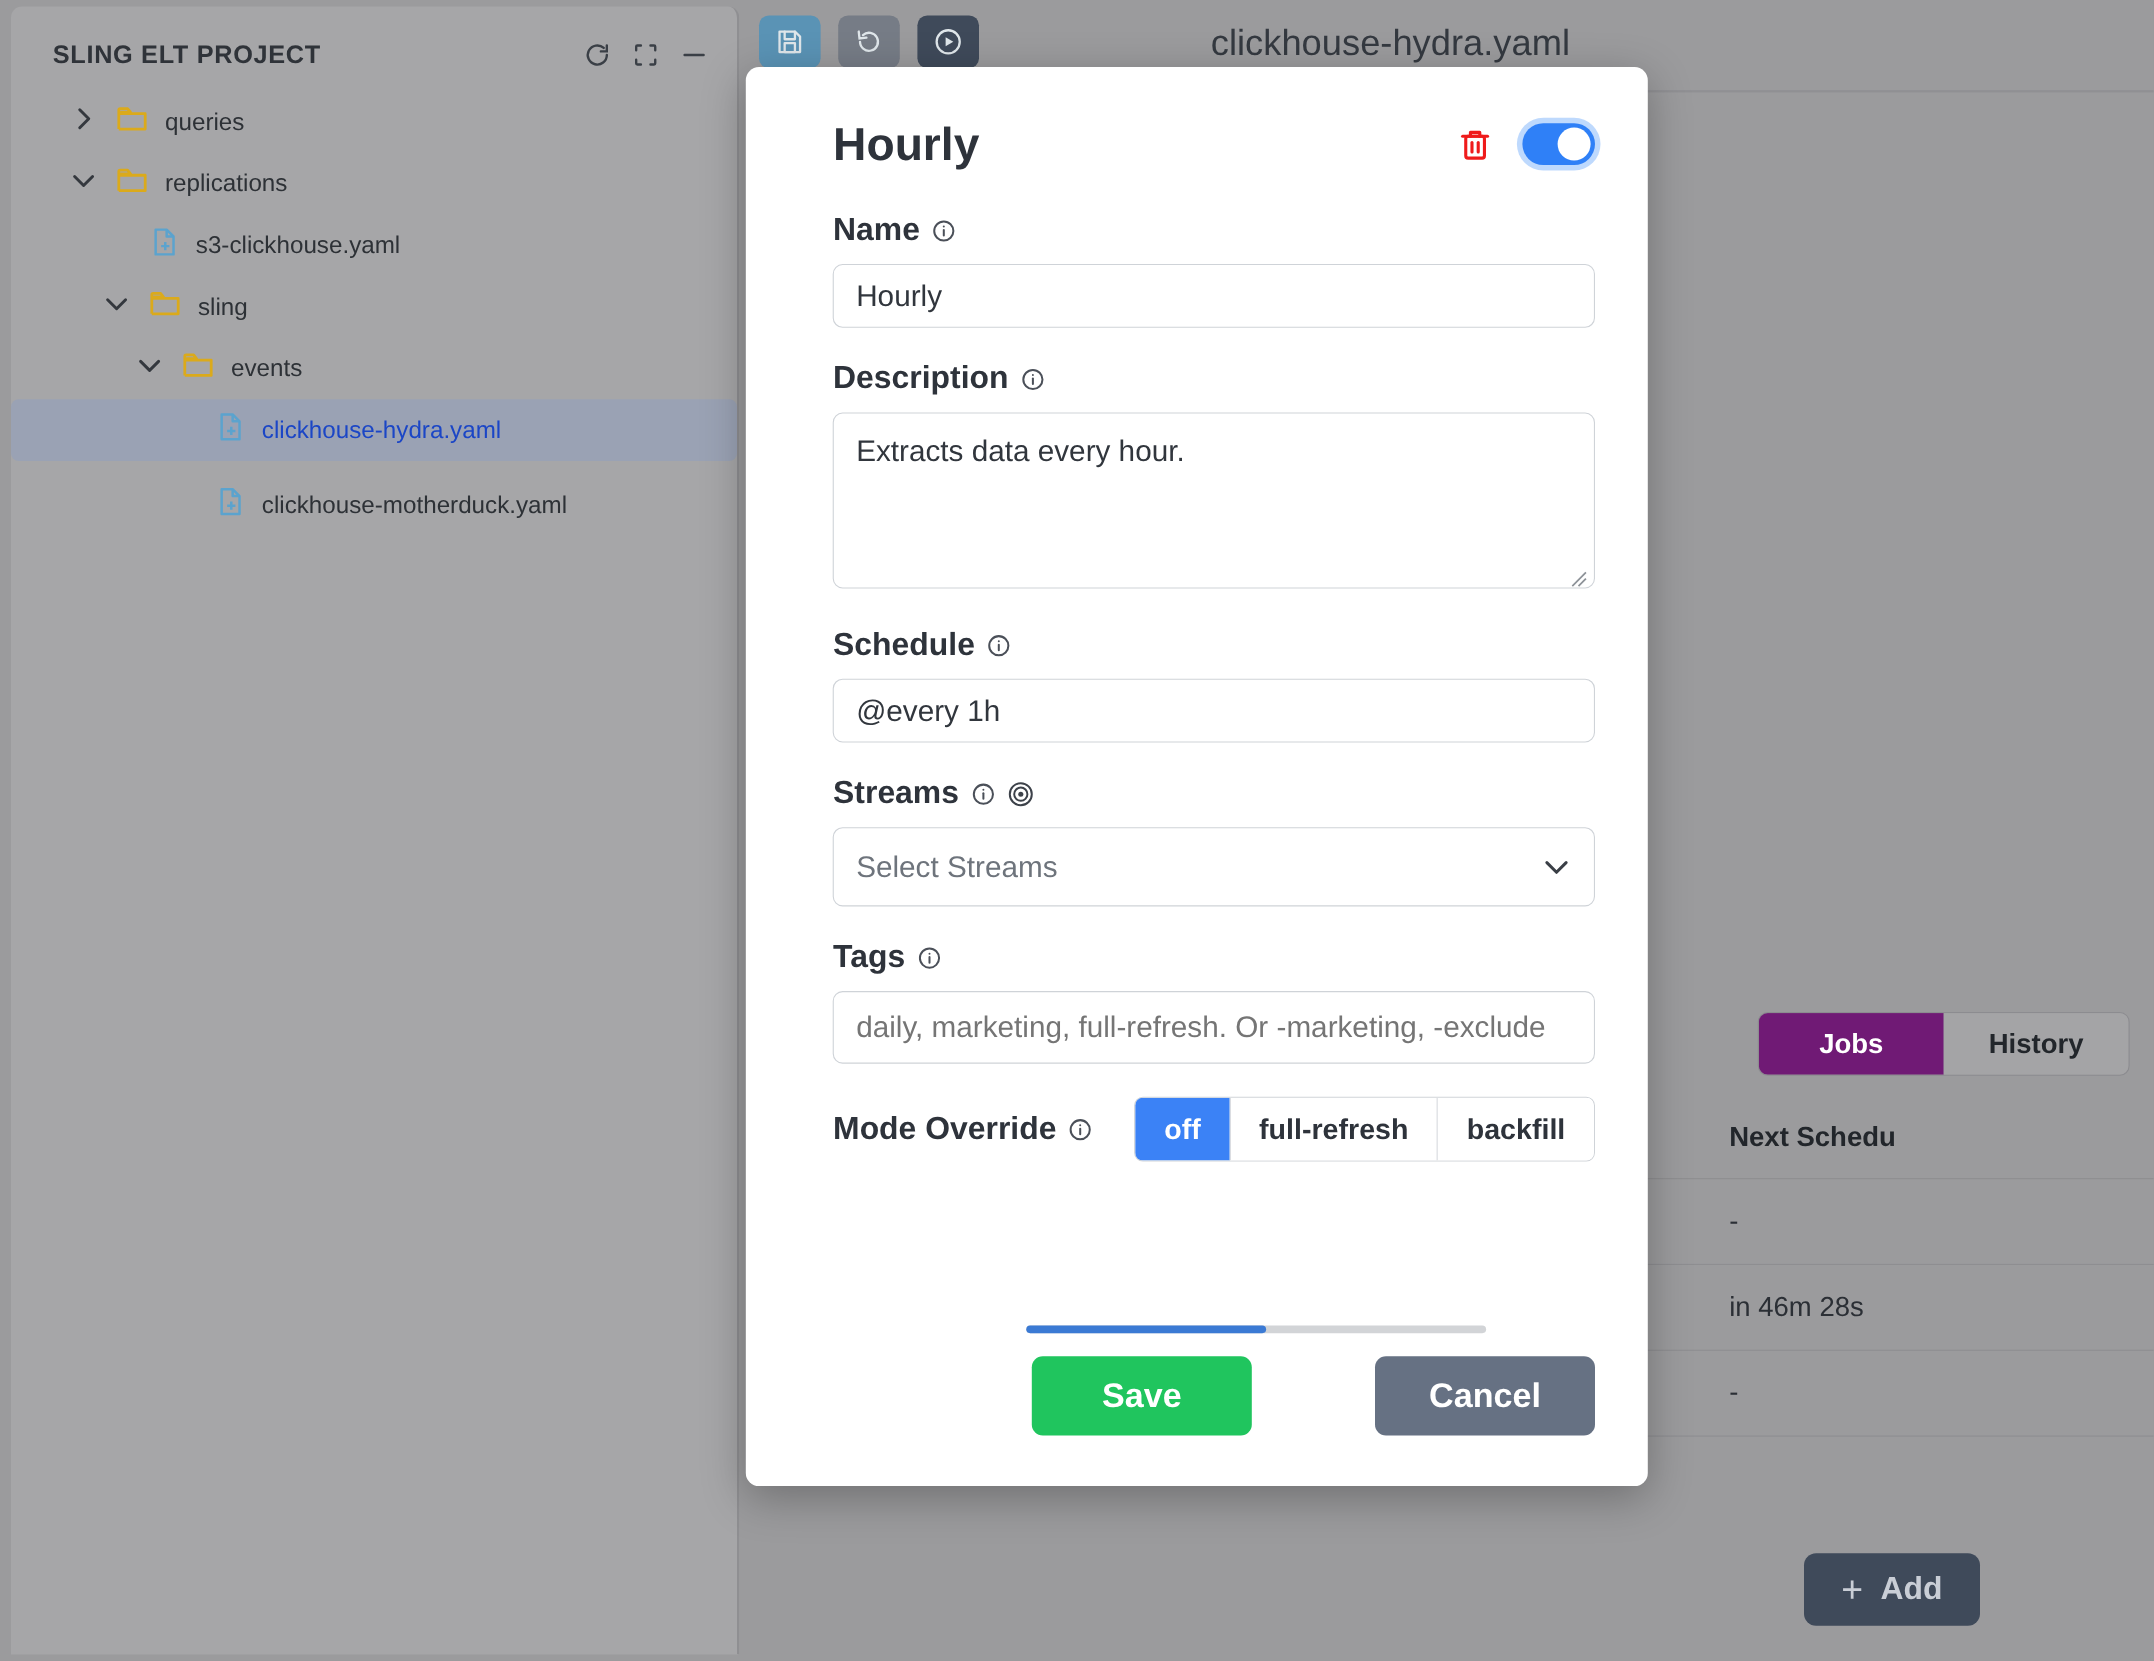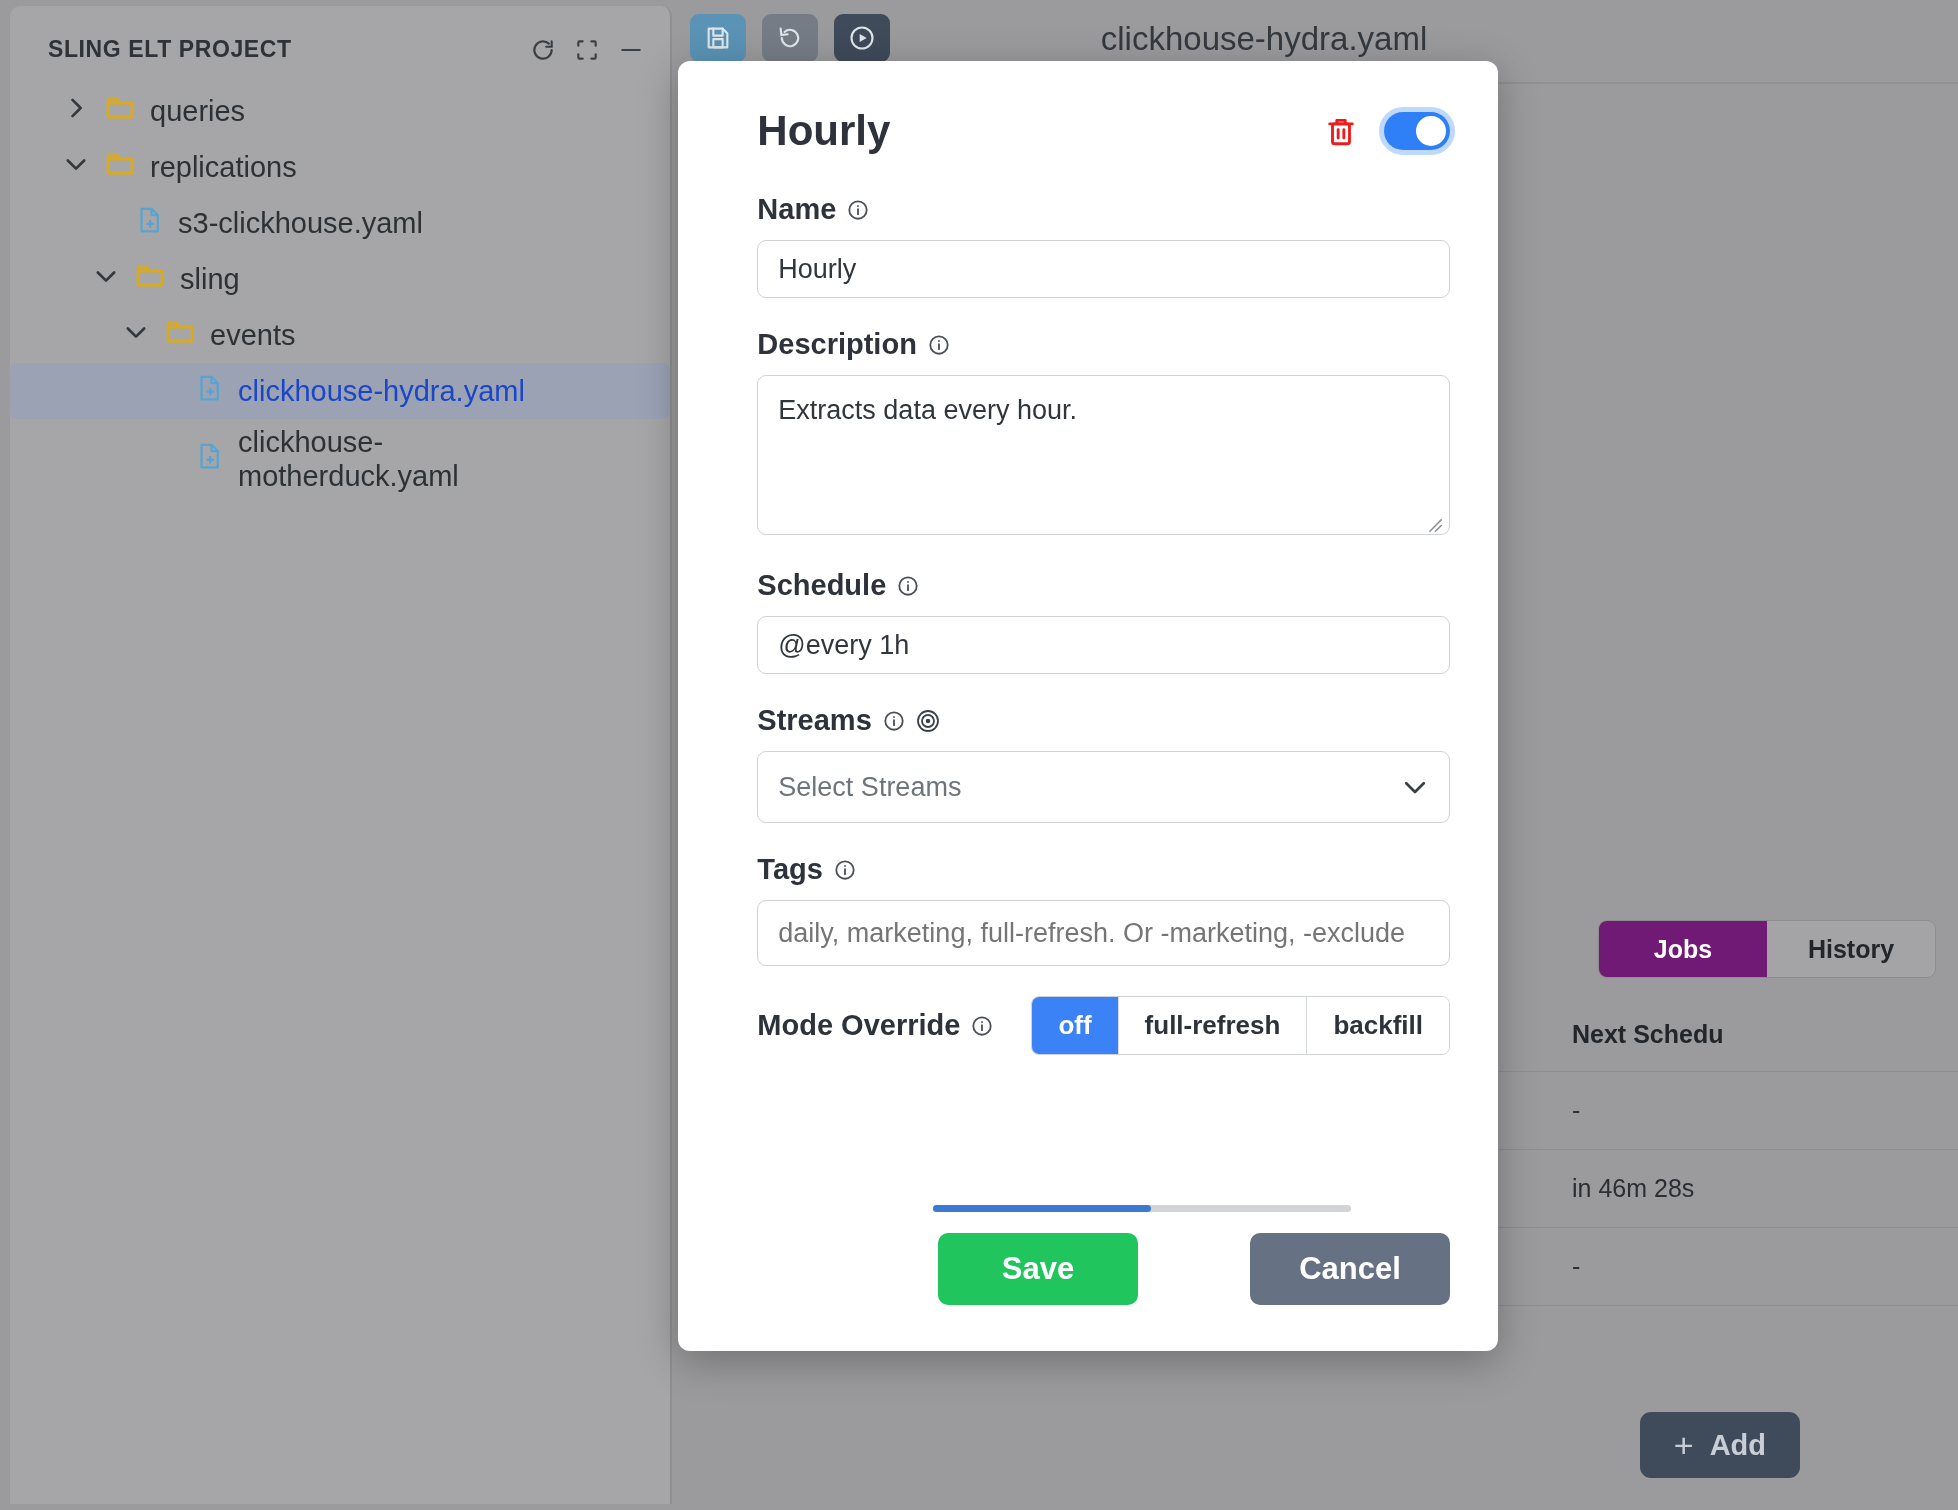--- a/index.html
+++ b/index.html
@@ -30,21 +30,21 @@
     font-size: 23px; font-weight: 700; letter-spacing: .6px;
     color: #2f3339;
   }
   .sb-actions { display: flex; align-items: center; gap: 18px; }
   .sb-ico { width: 26px; height: 26px; color: #3a3f46; display: block; }
 
   .tree { padding: 8px 0 0 0; }
   .tree-row {
     display: flex; align-items: center; gap: 14px;
     height: 56px; 
-    font-size: 29px; color: #2d3136;
+    font-size: 22px; color: #2d3136;
     white-space: nowrap;
   }
   .tree-row.two-line { height: 80px; align-items: center; }
   .tree-row .chev { width: 28px; height: 28px; flex: 0 0 28px; color: #34383e; }
   .tree-row .spacer { width: 28px; flex: 0 0 28px; }
   .folder-ico { width: 32px; height: 32px; flex: 0 0 32px; color: #dbaa1b; }
   .file-ico { width: 30px; height: 32px; flex: 0 0 30px; color: #5ba3ce; }
   .tree-label { line-height: 1.18; }
   .tree-row.selected {
     background: #9aa2b4; border-radius: 7px;

